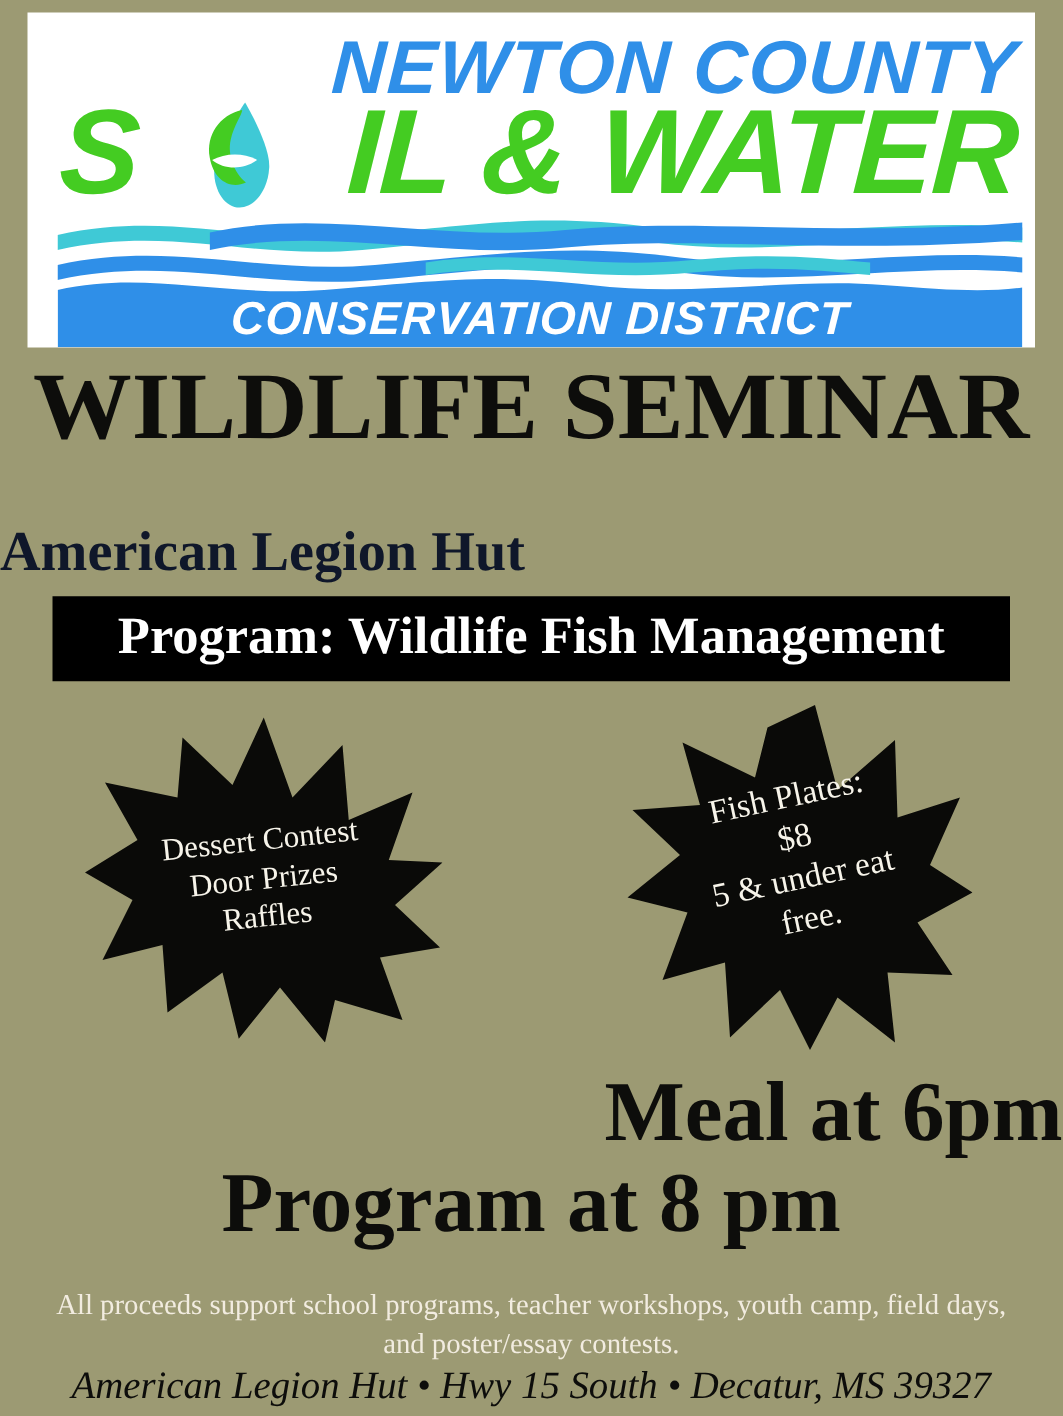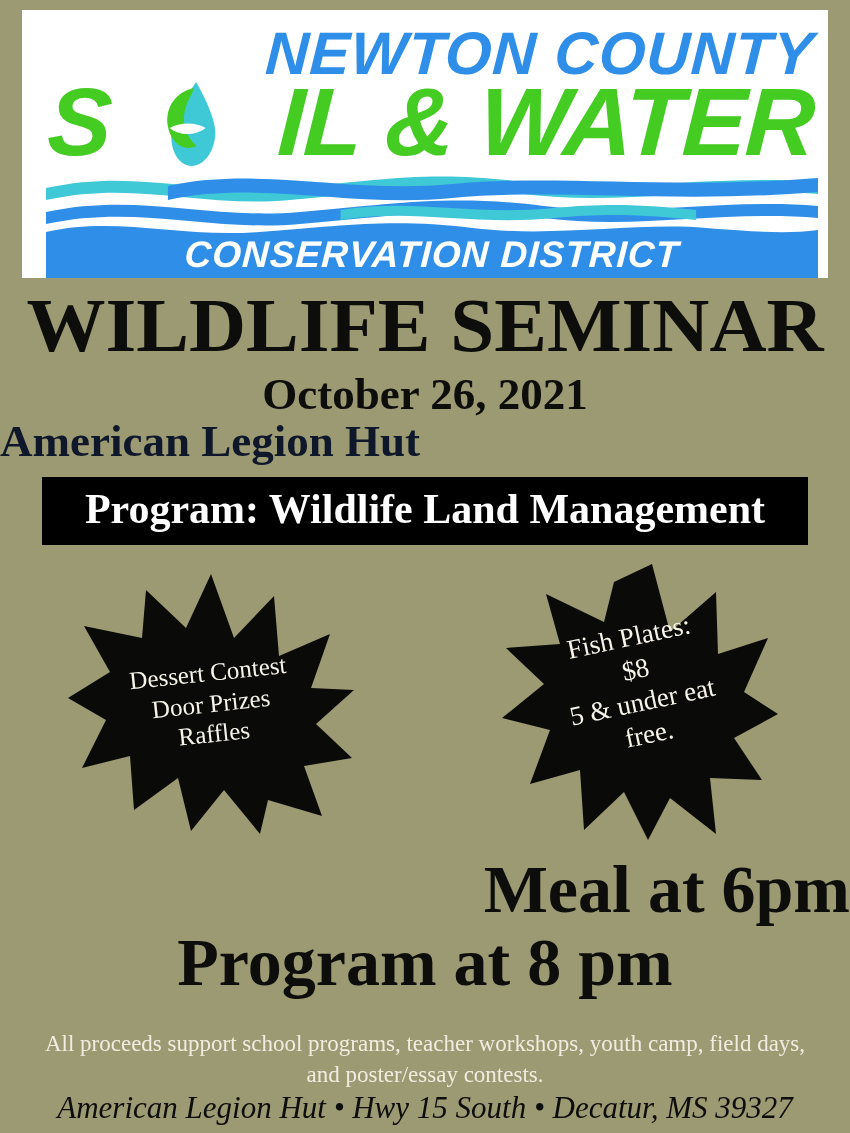--- a/index.html
+++ b/index.html
@@ -171,25 +171,24 @@
 
     <div class="cd-band">
       <svg viewBox="0 0 760 56" preserveAspectRatio="none">
         <path d="M0 10 C70 -6 130 16 210 10 C290 4 340 -4 420 6 C500 16 580 0 650 6 C700 10 730 12 760 8 L760 56 L0 56 Z" fill="#2f8fe8"></path>
       </svg>
       <div class="cd-text">CONSERVATION DISTRICT</div>
     </div>
   </div>
 
   <div class="title">WILDLIFE SEMINAR</div>
-  <div class="subtitle1">October 26, 2021</div>
   <div class="subtitle2">American Legion Hut</div>
 
   <div class="program-bar">
-    <div class="program-text">Program: Wildlife Land Management</div>
+    <div class="program-text">Program: Wildlife Fish Management</div>
   </div>
 
   <div class="star star-left">
     <svg viewBox="0 0 286 262" preserveAspectRatio="none">
       <polygon points="143,2 166,66 206,24 211,84 262,62 243,116 286,118 248,152 284,186 236,194 254,244 200,228 192,262 156,218 123,259 110,206 66,238 62,184 14,196 38,148 0,126 42,100 16,54 74,66 78,18 118,56" fill="#0a0a08"></polygon>
     </svg>
     <div class="star-label star-label-left">Dessert Contest
 Door Prizes
 Raffles</div>
   </div>

